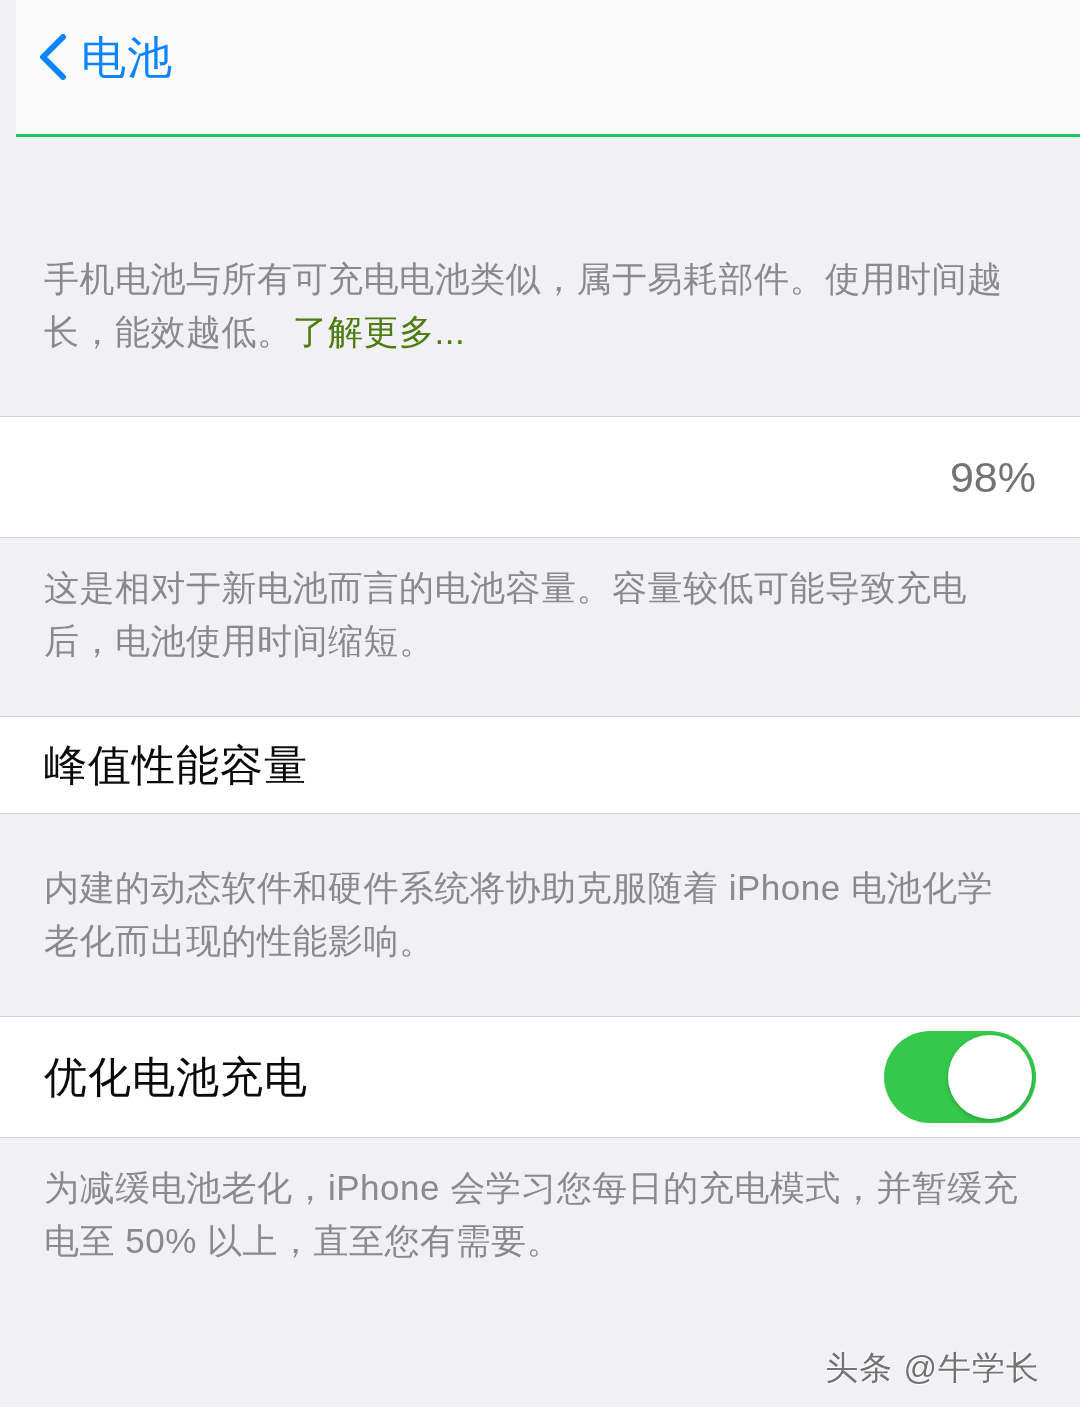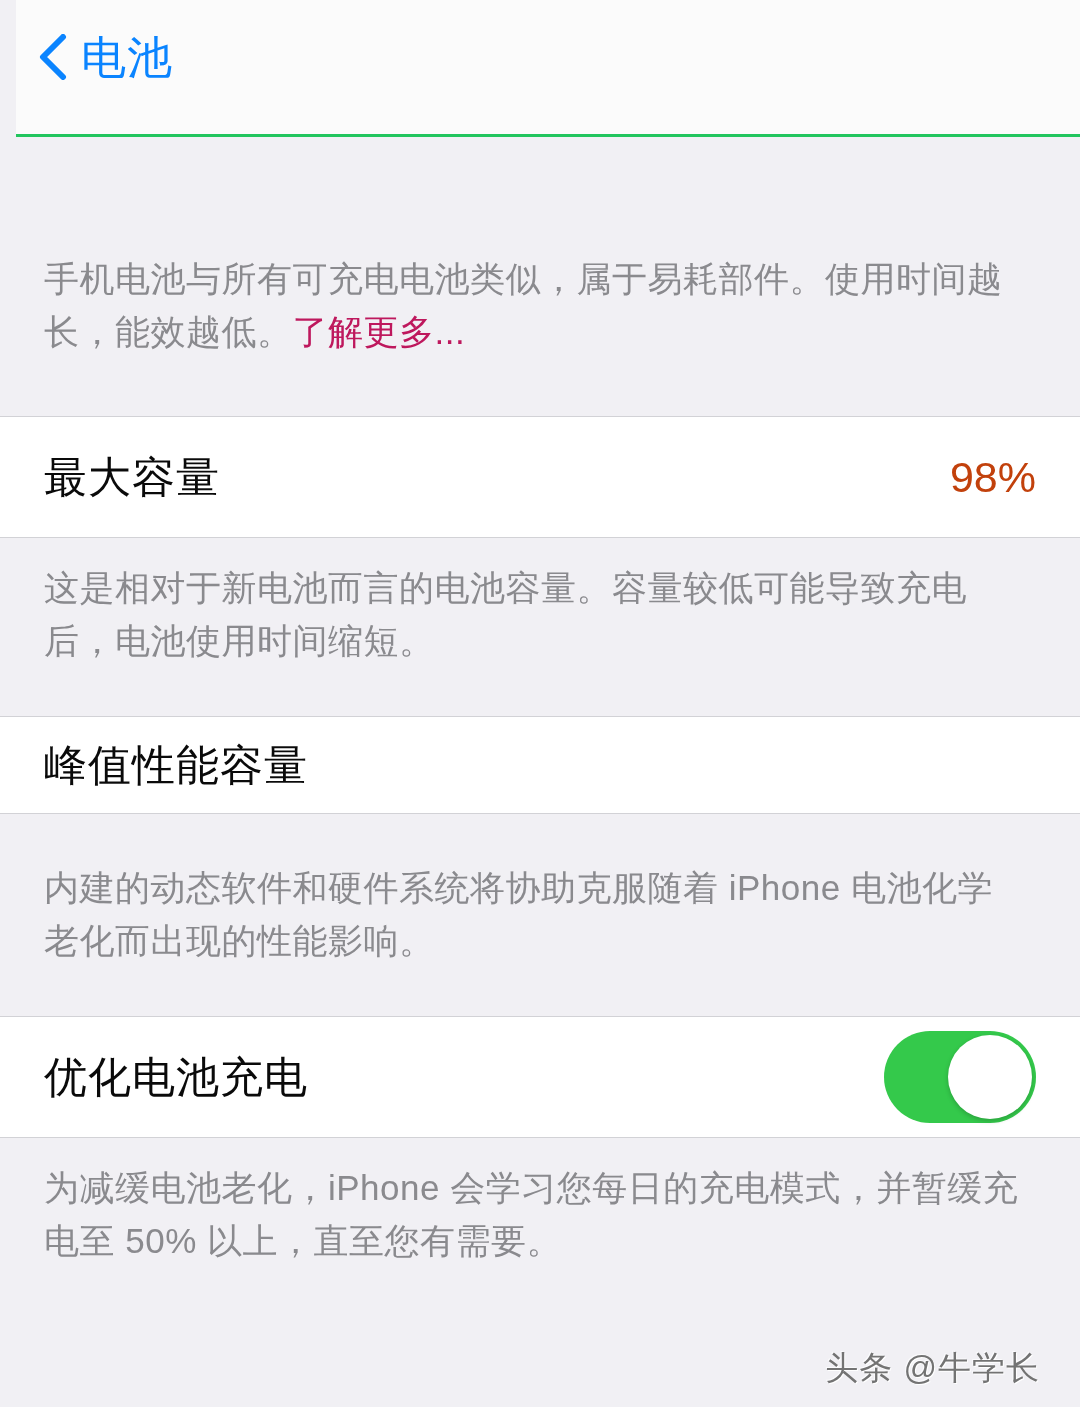--- a/index.html
+++ b/index.html
@@ -43,32 +43,32 @@
     border-bottom:1px solid #D2D2D6;
     display:flex; align-items:center;
   }
   .row-title {
     position:absolute; left:44px;
     font-size:43px; font-weight:400; color:#0A0A0A; letter-spacing:1px;
     line-height:1;
   }
   .row-value {
     position:absolute; right:44px;
-    font-size:43px; font-weight:400; color:#c2410c; letter-spacing:0px;
+    font-size:43px; font-weight:400; color:#737373; letter-spacing:0px;
     line-height:1;
   }
 
   
   .desc {
     position:absolute; left:44px; width:980px;
     font-size:35px; line-height:53px; color:#8A8A8E;
     letter-spacing:0.5px;
     font-weight:400;
   }
-  .desc .lnk { color:#be185d; }
+  .desc .lnk { color:#4d7c0f; }
 
   
   .toggle {
     position:absolute; right:44px;
     width:152px; height:92px; border-radius:46px;
     background:#34C94B;
     cursor:pointer;
   }
   .toggle .knob {
     position:absolute; top:4px; right:4px;
@@ -100,21 +100,20 @@
       </span>
       <span class="nav-back-label">电池</span>
     </div>
   </div>
 
   <div class="desc" style="top:252px;">
     <span>手机电池与所有可充电电池类似，属于易耗部件。使用时间越长，能效越低。</span><span class="lnk">了解更多...</span>
   </div>
 
   <div class="card" style="top:416px; height:122px;">
-    <span class="row-title">最大容量</span>
     <span class="row-value">98%</span>
   </div>
   <div class="desc" style="top:561px;">这是相对于新电池而言的电池容量。容量较低可能导致充电后，电池使用时间缩短。</div>
 
   <div class="card" style="top:716px; height:98px;">
     <span class="row-title">峰值性能容量</span>
   </div>
   <div class="desc" style="top:861px;">内建的动态软件和硬件系统将协助克服随着 iPhone 电池化学老化而出现的性能影响。</div>
 
   <div class="card" style="top:1016px; height:122px;padding-left:31px;">

